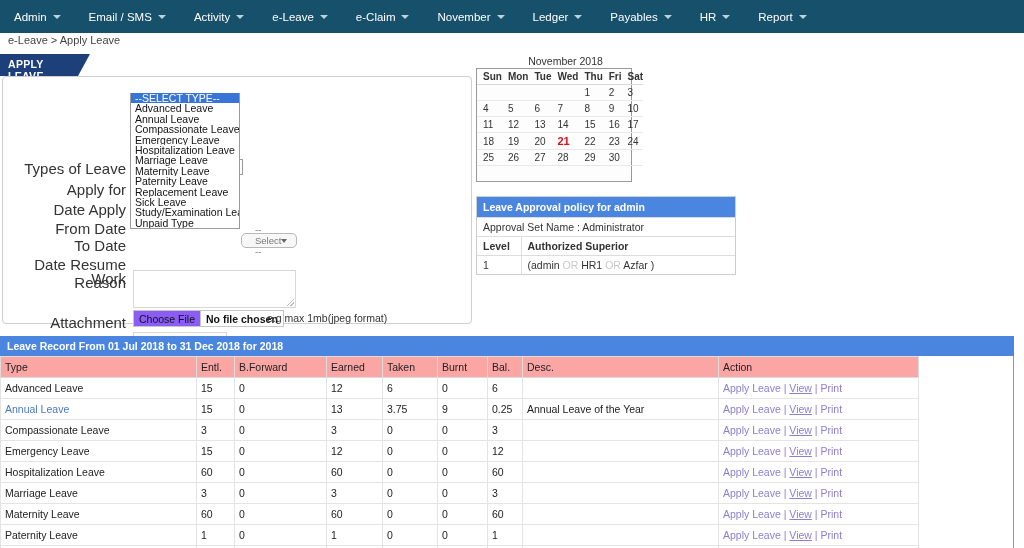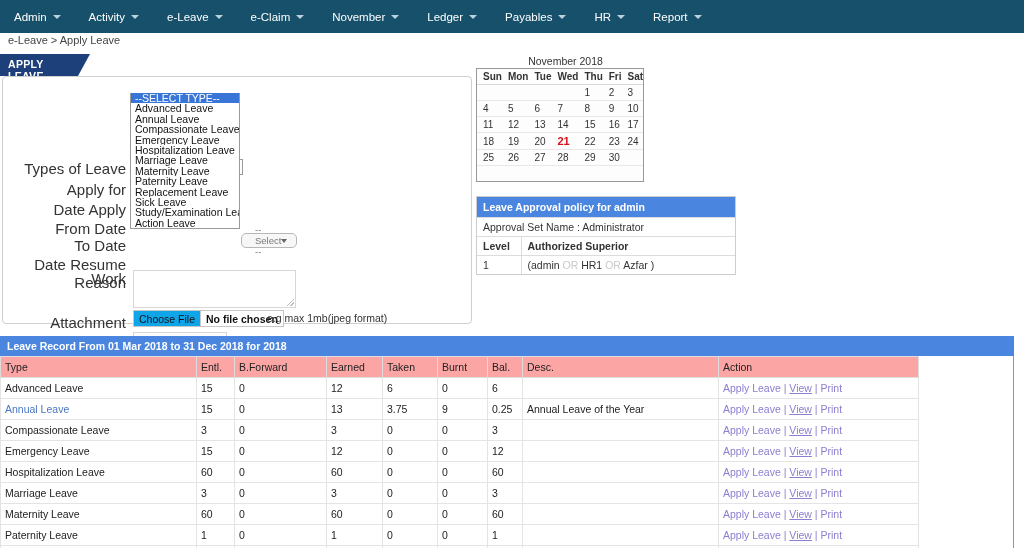--- a/index.html
+++ b/index.html
@@ -139,21 +139,21 @@
       linear-gradient(135deg, transparent 70%, #bbb 70%, #bbb 80%, transparent 80%);
   }
 
   #file-wrap {
     position: absolute; left: 130px; top: 233px;
     display: flex; align-items: stretch;
     height: 17px;
     border: 1px solid #c6c6c6; background: #fff;
   }
   #file-btn {
-    background: #0ea5e9; border-right: 1px solid #c6c6c6;
+    background: #8b5cf6; border-right: 1px solid #c6c6c6;
     font-size: 10.5px; color: #111;
     padding: 0 5px; display: flex; align-items: center;
   }
   #file-name {
     font-size: 10.5px; color: #111; font-weight: bold;
     padding: 0 5px; display: flex; align-items: center;
   }
   #file-hint {
     position: absolute; left: 264px; top: 235px;
     font-size: 10.5px; color: #333;
@@ -170,21 +170,21 @@
   }
 
   
   #cal-title {
     position: absolute; left: 478px; top: 55px;
     width: 175px; text-align: center;
     font-size: 10.5px; color: #333;
   }
   #calendar {
     position: absolute; left: 476px; top: 68px;
-    width: 168px; height: 114px;
+    width: 156px; height: 114px;
     border: 1px solid #999;
     background: #fdfdfd;
   }
   #calendar table { border-collapse: collapse; width: 100%; }
   #calendar th {
     font-size: 10px; font-weight: bold; color: #333;
     text-align: left; padding: 2px 0 2px 6px;
     border-bottom: 1px solid #d8d8d8;
     width: 25px;
   }
@@ -262,20 +262,24 @@
   .actlink { color: #8a7fd0; }
   .actlink.u { text-decoration: underline; }
   .actsep { color: #8a7fd0; }
 </style>
 </head>
 <body>
 
 <div id="topnav">
     <div class="navitem">
       <span>Admin</span>
+      <span class="caret"></span>
+    </div>
+    <div class="navitem">
+      <span>Email / SMS</span>
       <span class="caret"></span>
     </div>
     <div class="navitem">
       <span>Activity</span>
       <span class="caret"></span>
     </div>
     <div class="navitem">
       <span>e-Leave</span>
       <span class="caret"></span>
     </div>
@@ -355,21 +359,21 @@
     <div class="opt">Annual Leave</div>
     <div class="opt">Compassionate Leave</div>
     <div class="opt">Emergency Leave</div>
     <div class="opt">Hospitalization Leave</div>
     <div class="opt">Marriage Leave</div>
     <div class="opt">Maternity Leave</div>
     <div class="opt">Paternity Leave</div>
     <div class="opt">Replacement Leave</div>
     <div class="opt">Sick Leave</div>
     <div class="opt">Study/Examination Leave</div>
-    <div class="opt">Action Leave</div>
+    <div class="opt">Unpaid Type</div>
   </div>
 
 <div id="cal-title">November 2018</div>
 <div id="calendar">
   <table>
     <thead>
         <tr id="cal-head">
           <th>Sun</th>
           <th>Mon</th>
           <th>Tue</th>
@@ -442,21 +446,21 @@
     <tbody id="policy-body">
         <tr>
           <td class="colL">1</td>
           <td><span>(admin </span><span class="orword">OR </span><span>HR1 </span><span class="orword">OR </span><span>Azfar )</span></td>
         </tr>
       </tbody>
   </table>
 </div>
 
 <div id="record-wrap">
-  <div id="record-head">Leave Record From 01 Mar 2018 to 31 Dec 2018 for 2018</div>
+  <div id="record-head">Leave Record From 01 Jul 2018 to 31 Dec 2018 for 2018</div>
   <table id="record-table">
     <colgroup>
       <col style="width:196px">
         <col style="width:38px">
         <col style="width:92px">
       <col style="width:56px">
         <col style="width:55px">
         <col style="width:50px">
       <col style="width:35px">
         <col style="width:196px">

